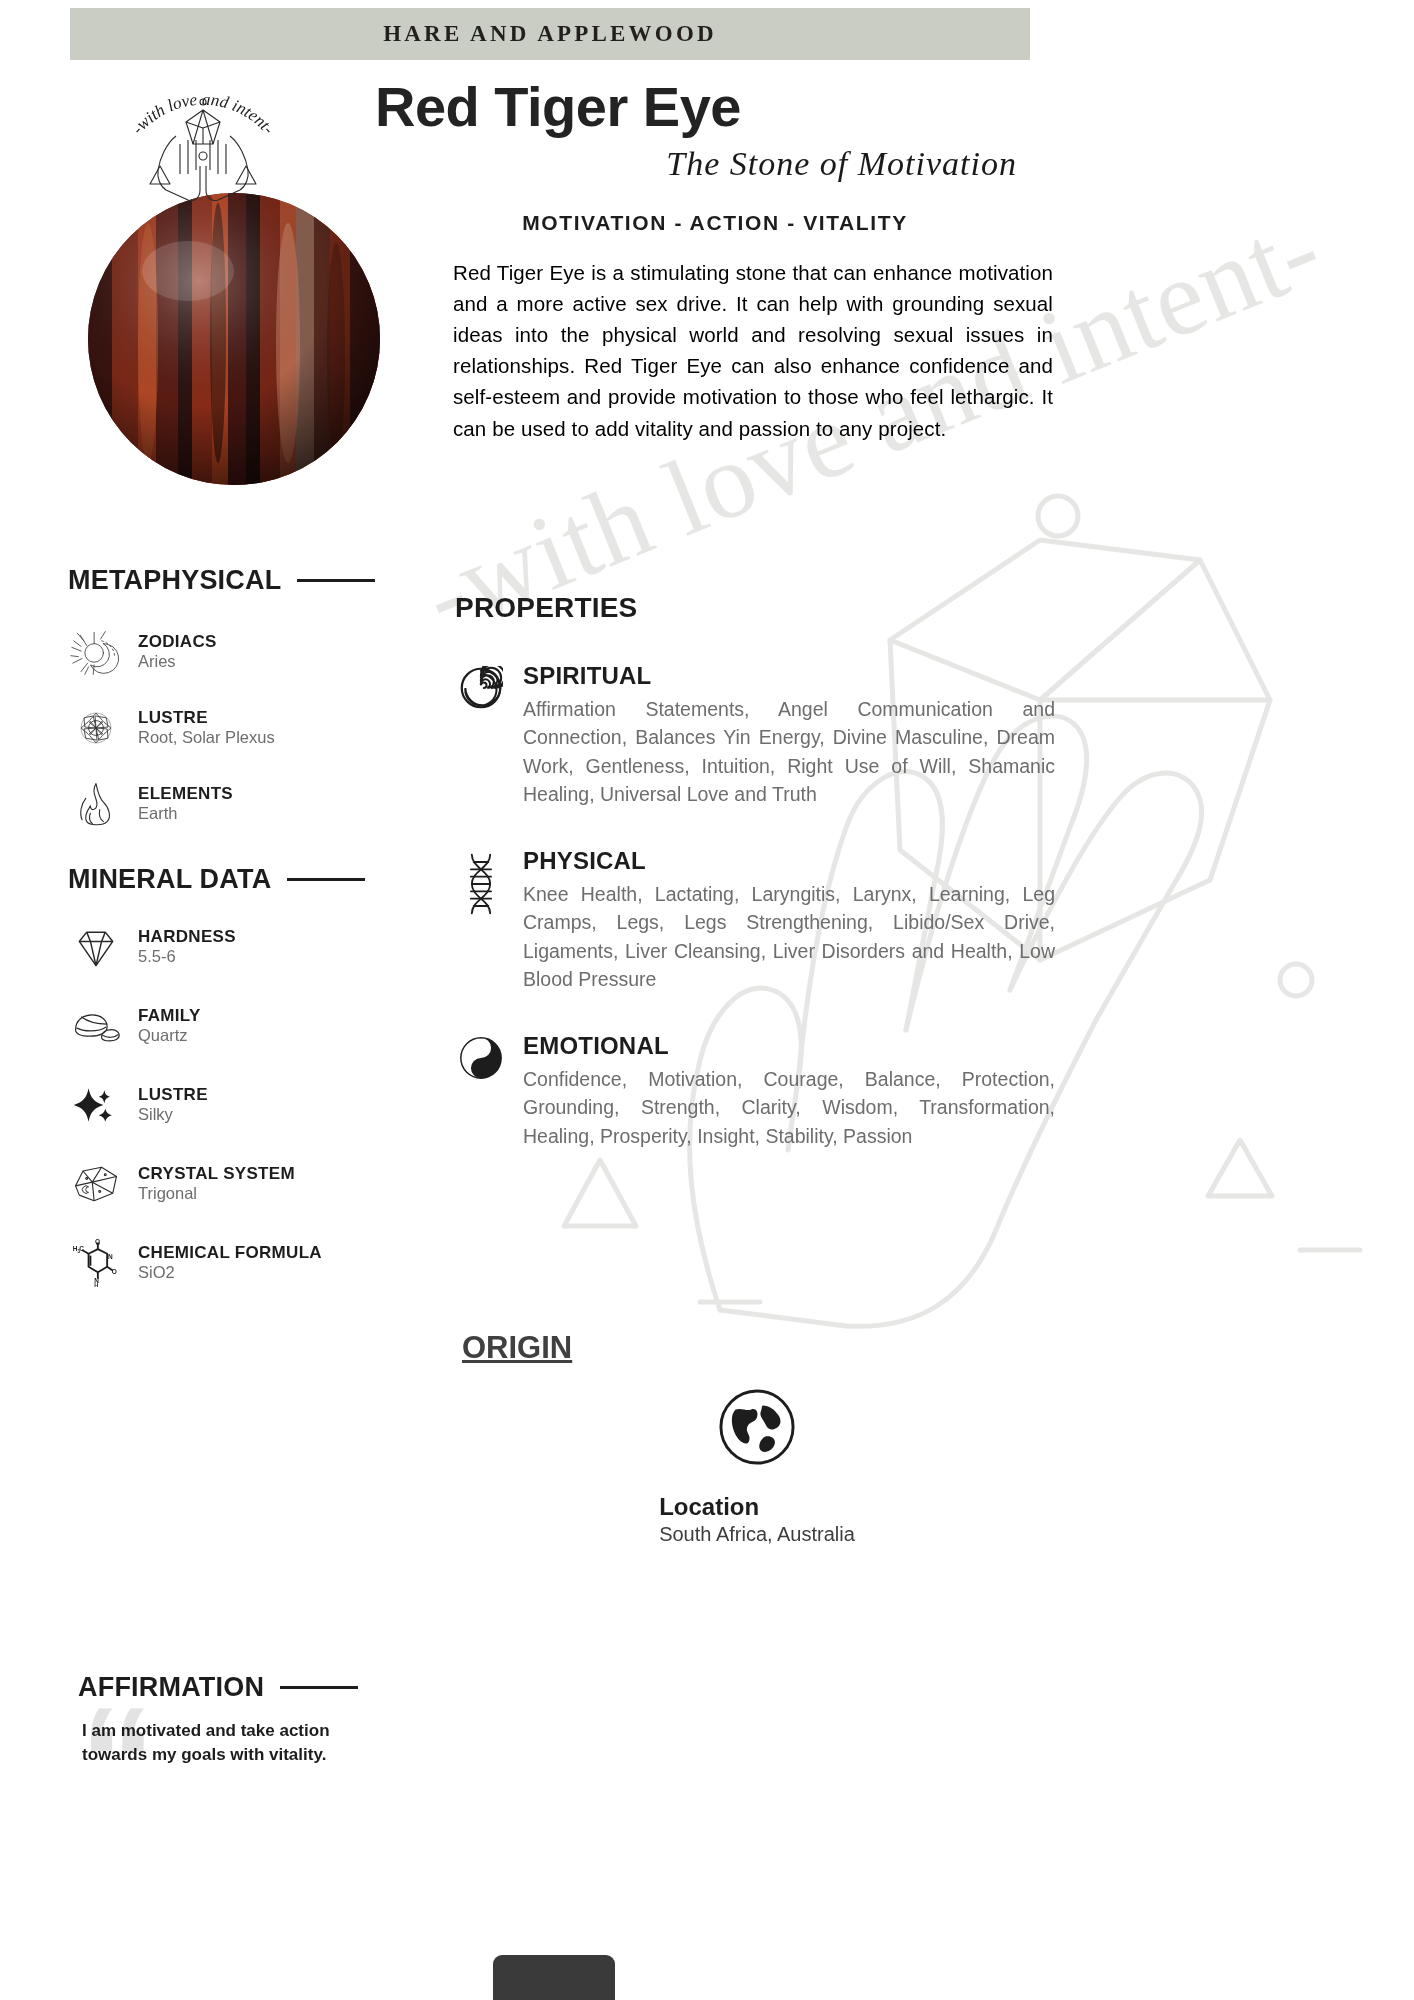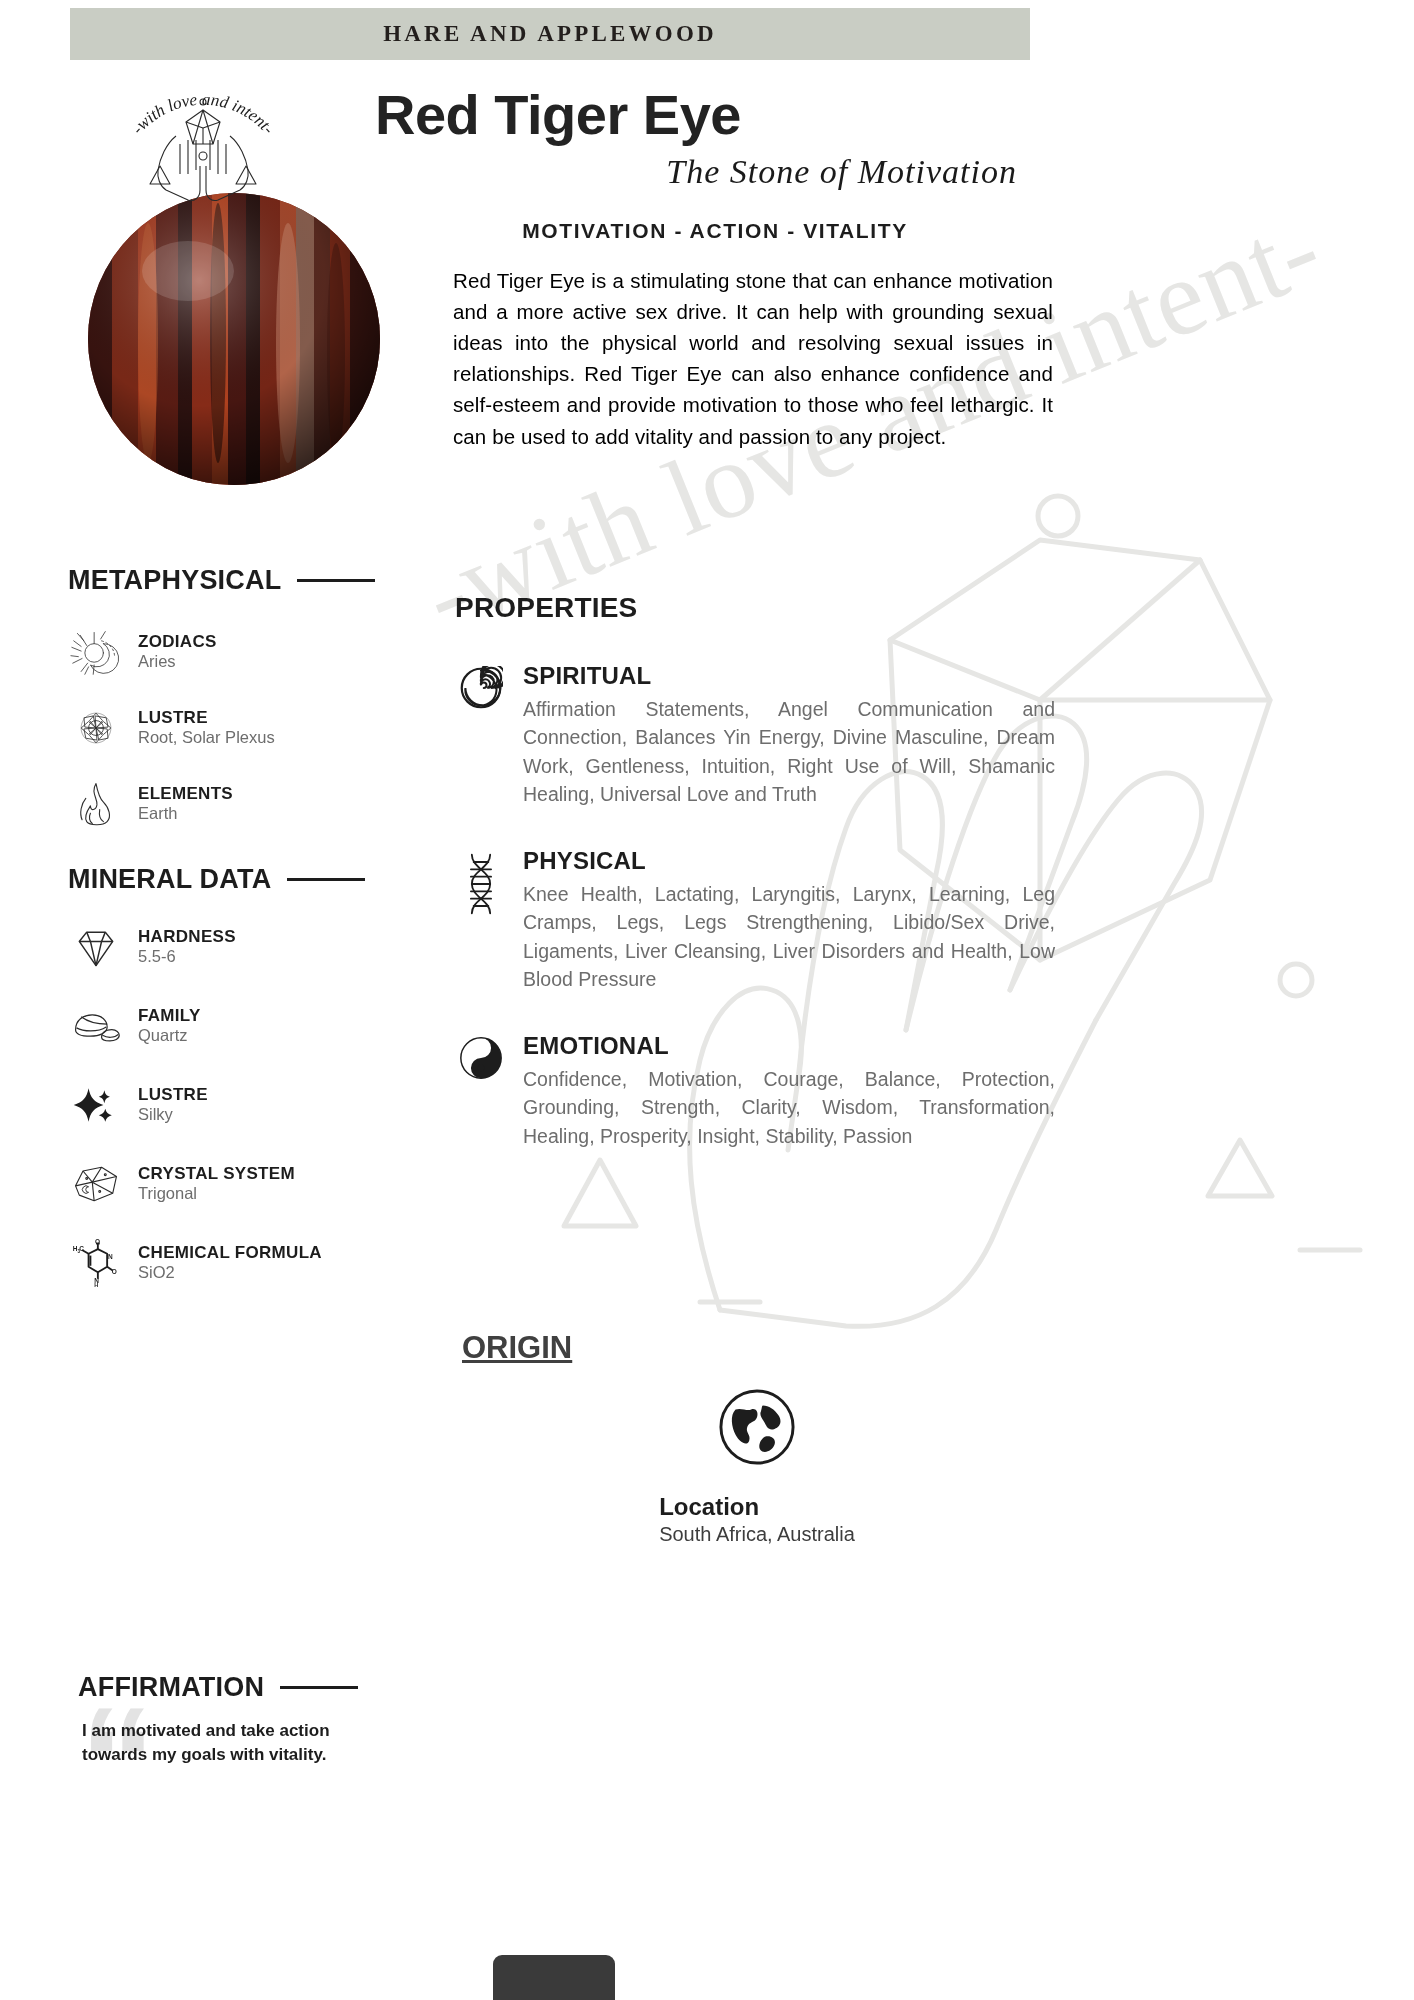--- a/index.html
+++ b/index.html
@@ -79,21 +79,21 @@
     top: 193px;
     width: 292px;
     height: 292px;
     z-index: 3;
   }
 
   
   .title-block {
     position: absolute;
     left: 375px;
-    top: 86px;
+    top: 78px;
     width: 680px;
     z-index: 3;
   }
   .stone-title {
     font-size: 56px;
     font-weight: bold;
     letter-spacing: -0.5px;
     color: #232323;
     margin: 0;
     line-height: 1.05;

